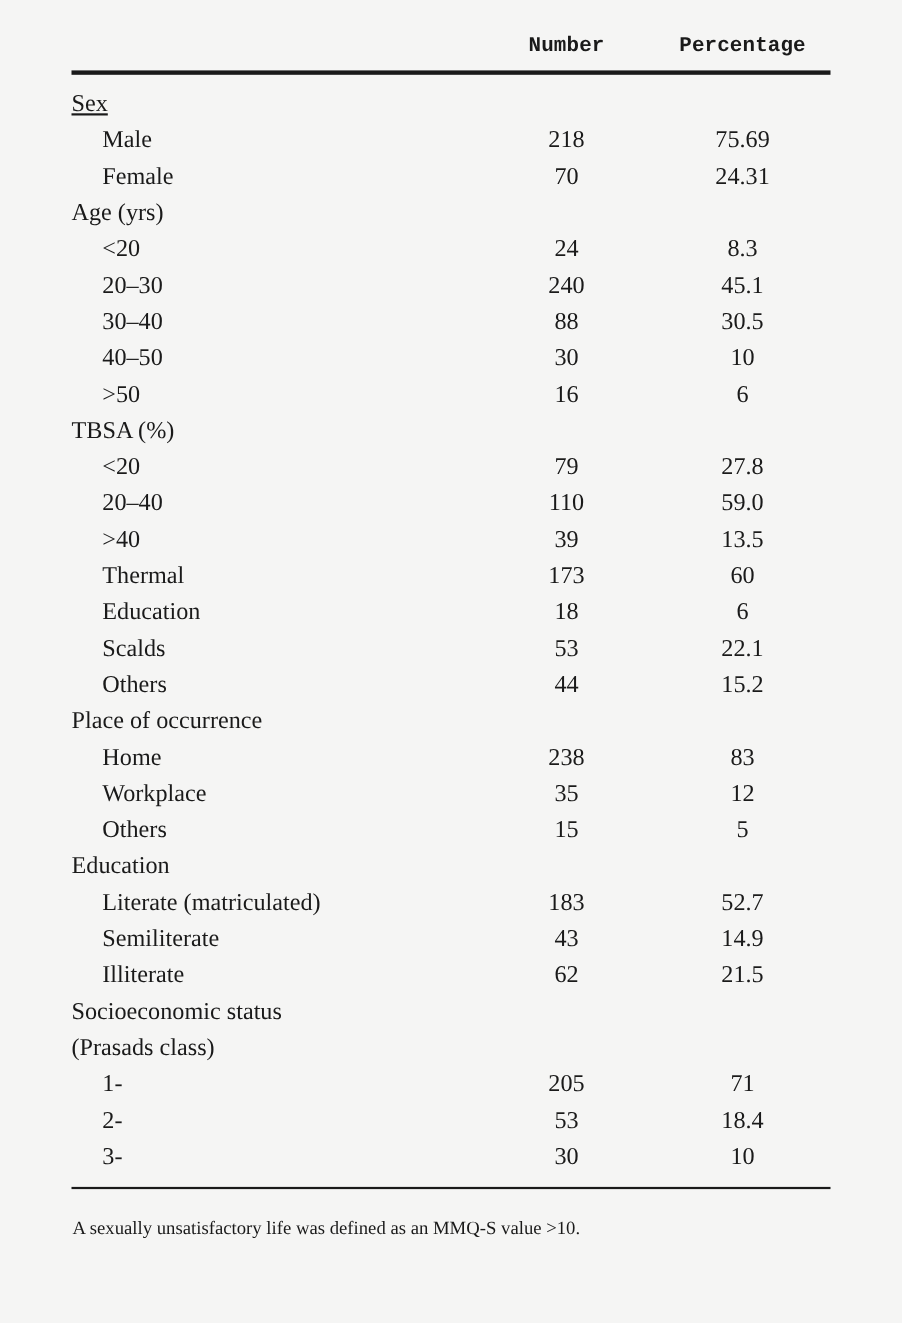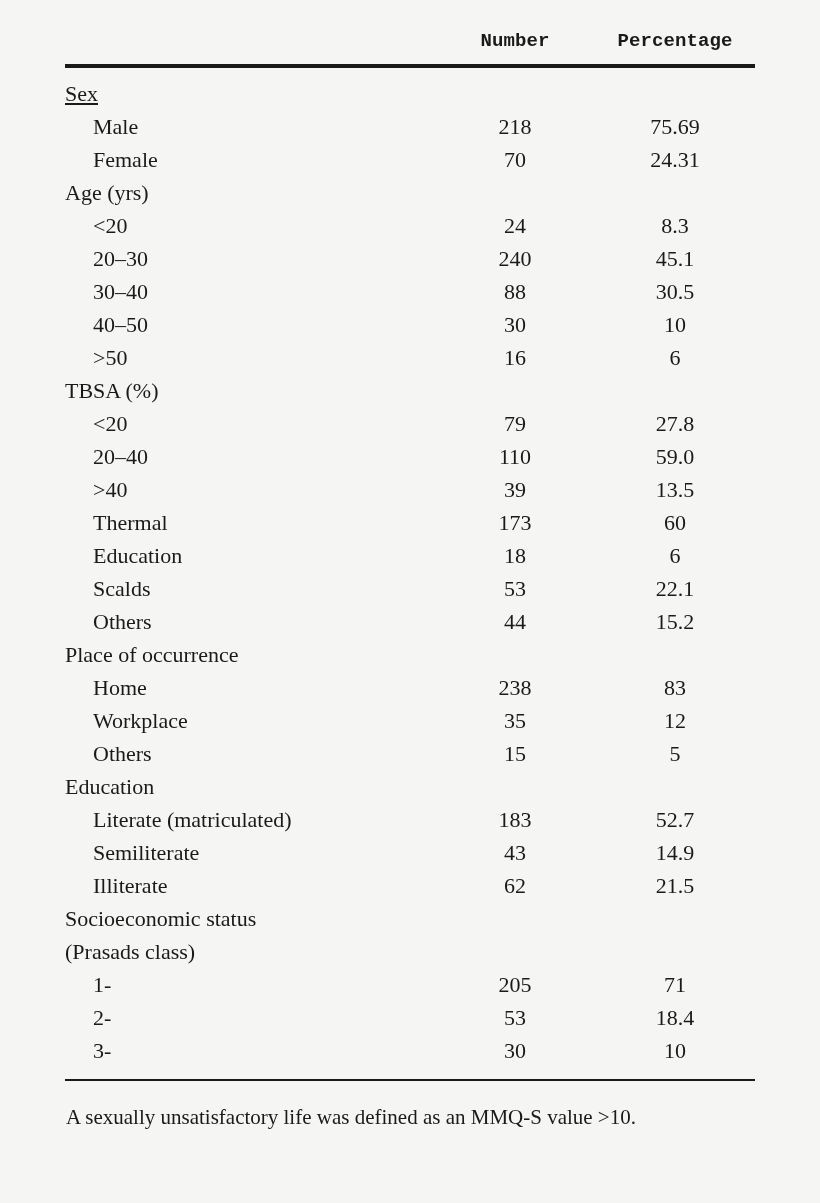--- a/index.html
+++ b/index.html
@@ -100,21 +100,21 @@
 
   tr.spacer-row td {
     height: 12px;
     padding: 0;
     line-height: 12px;
     font-size: 0;
   }
 
   
   .footnote {
-    font-size: 21px;
+    font-size: 17px;
     line-height: 28px;
     padding-top: 22px;
     color: #1a1a1a;
     white-space: nowrap;
   }
 </style>
 </head>
 <body>
 
 <div class="table-wrap">

